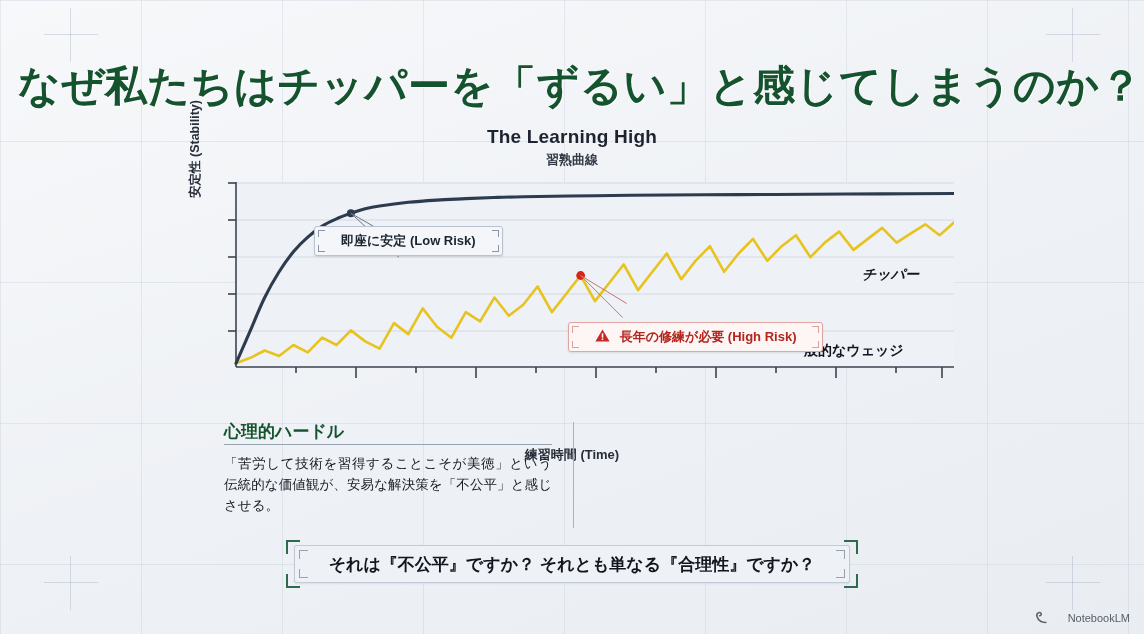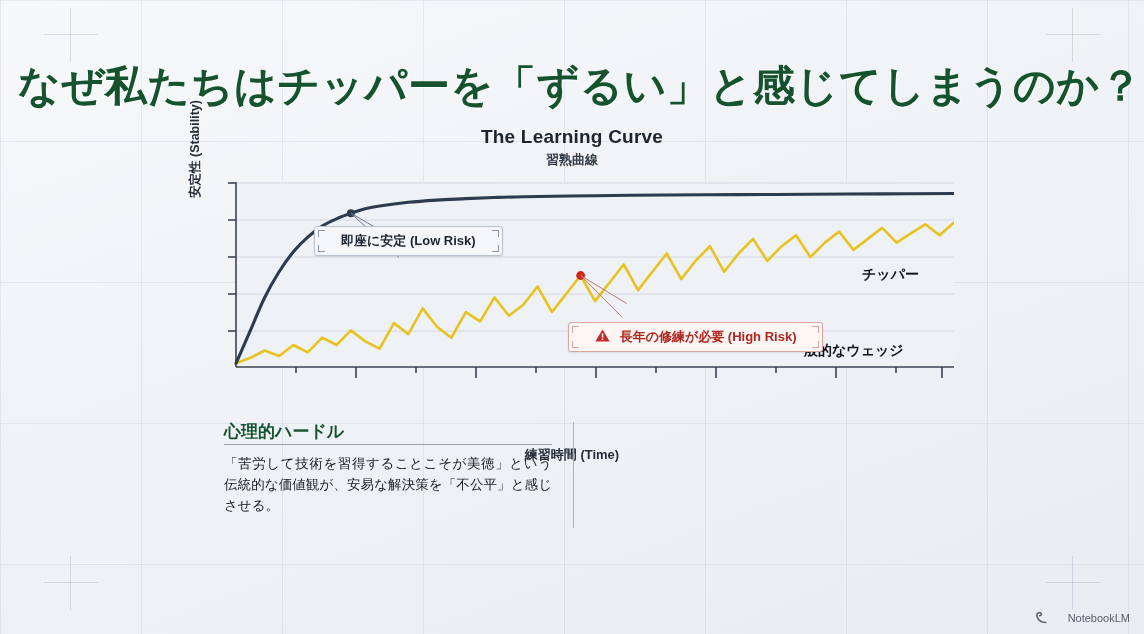--- a/index.html
+++ b/index.html
@@ -108,21 +108,21 @@
   }
 
   
   .series-label {
     position: absolute;
     font-size: 14px;
     font-weight: 700;
     color: #11161e;
     white-space: nowrap;
   }
-  #label-chipper { left: 672px; top: 84px; }
+  #label-chipper { left: 672px; top: 84px; font-style: italic; }
   #label-wedge   { left: 600px; top: 160px; }
 
   
   .callout {
     position: absolute;
     background: #f4f6f9;
     border: 1px solid #b9c2cf;
     border-radius: 3px;
     padding: 5px 26px;
     font-size: 13px;
@@ -251,21 +251,21 @@
 
   <div class="cross c1"></div>
   <div class="cross c2"></div>
   <div class="cross c3"></div>
   <div class="cross c4"></div>
 
   <div id="title">なぜ私たちはチッパーを「ずるい」と感じてしまうのか？</div>
 
   <div id="chart-block">
 
-    <div id="chart-title">The Learning Curve</div>
+    <div id="chart-title">The Learning High</div>
     <div id="chart-subtitle">習熟曲線</div>
 
     <div id="plot-wrap">
 
       <div id="ylabel">安定性 (Stability)</div>
 
       <svg id="plot-svg" width="764" height="210" viewBox="0 0 764 210">
         <rect x="46" y="0" width="718" height="185" fill="#eef1f5"></rect>
         <g stroke="#d4dae2" stroke-width="1">
           <line x1="46" y1="1" x2="764" y2="1"></line>
@@ -339,20 +339,33 @@
   </div>
 
   <div id="cols">
     <div class="col">
       <div class="col-head">心理的ハードル</div>
       <div class="col-body">「苦労して技術を習得することこそが美徳」という伝統的な価値観が、安易な解決策を「不公平」と感じさせる。</div>
     </div>
     <div class="col-gap"></div>
   </div>
 
+  <div id="banner-outer">
+    <span class="ob tl"></span>
+    <span class="ob tr"></span>
+    <span class="ob bl"></span>
+    <span class="ob br"></span>
+    <div id="banner">
+      <span class="ib tl"></span>
+      <span class="ib tr"></span>
+      <span class="ib bl"></span>
+      <span class="ib br"></span>
+      <span id="banner-text">それは『不公平』ですか？ それとも単なる『合理性』ですか？</span>
+    </div>
+  </div>
 
   <div id="watermark">
     <svg width="13" height="13" viewBox="0 0 13 13">
       <path d="M11.8 11.6 C7.6 11.6 4.2 9.2 3.0 5.6 C2.5 4.0 3.2 2.2 4.8 1.6 C5.9 1.2 7.0 1.8 7.2 2.9 C7.4 4.0 6.6 4.9 5.6 4.8" fill="none" stroke="#3c444f" stroke-width="1.5" stroke-linecap="round"></path>
     </svg>
     <span>NotebookLM</span>
   </div>
 
 </div>
 

